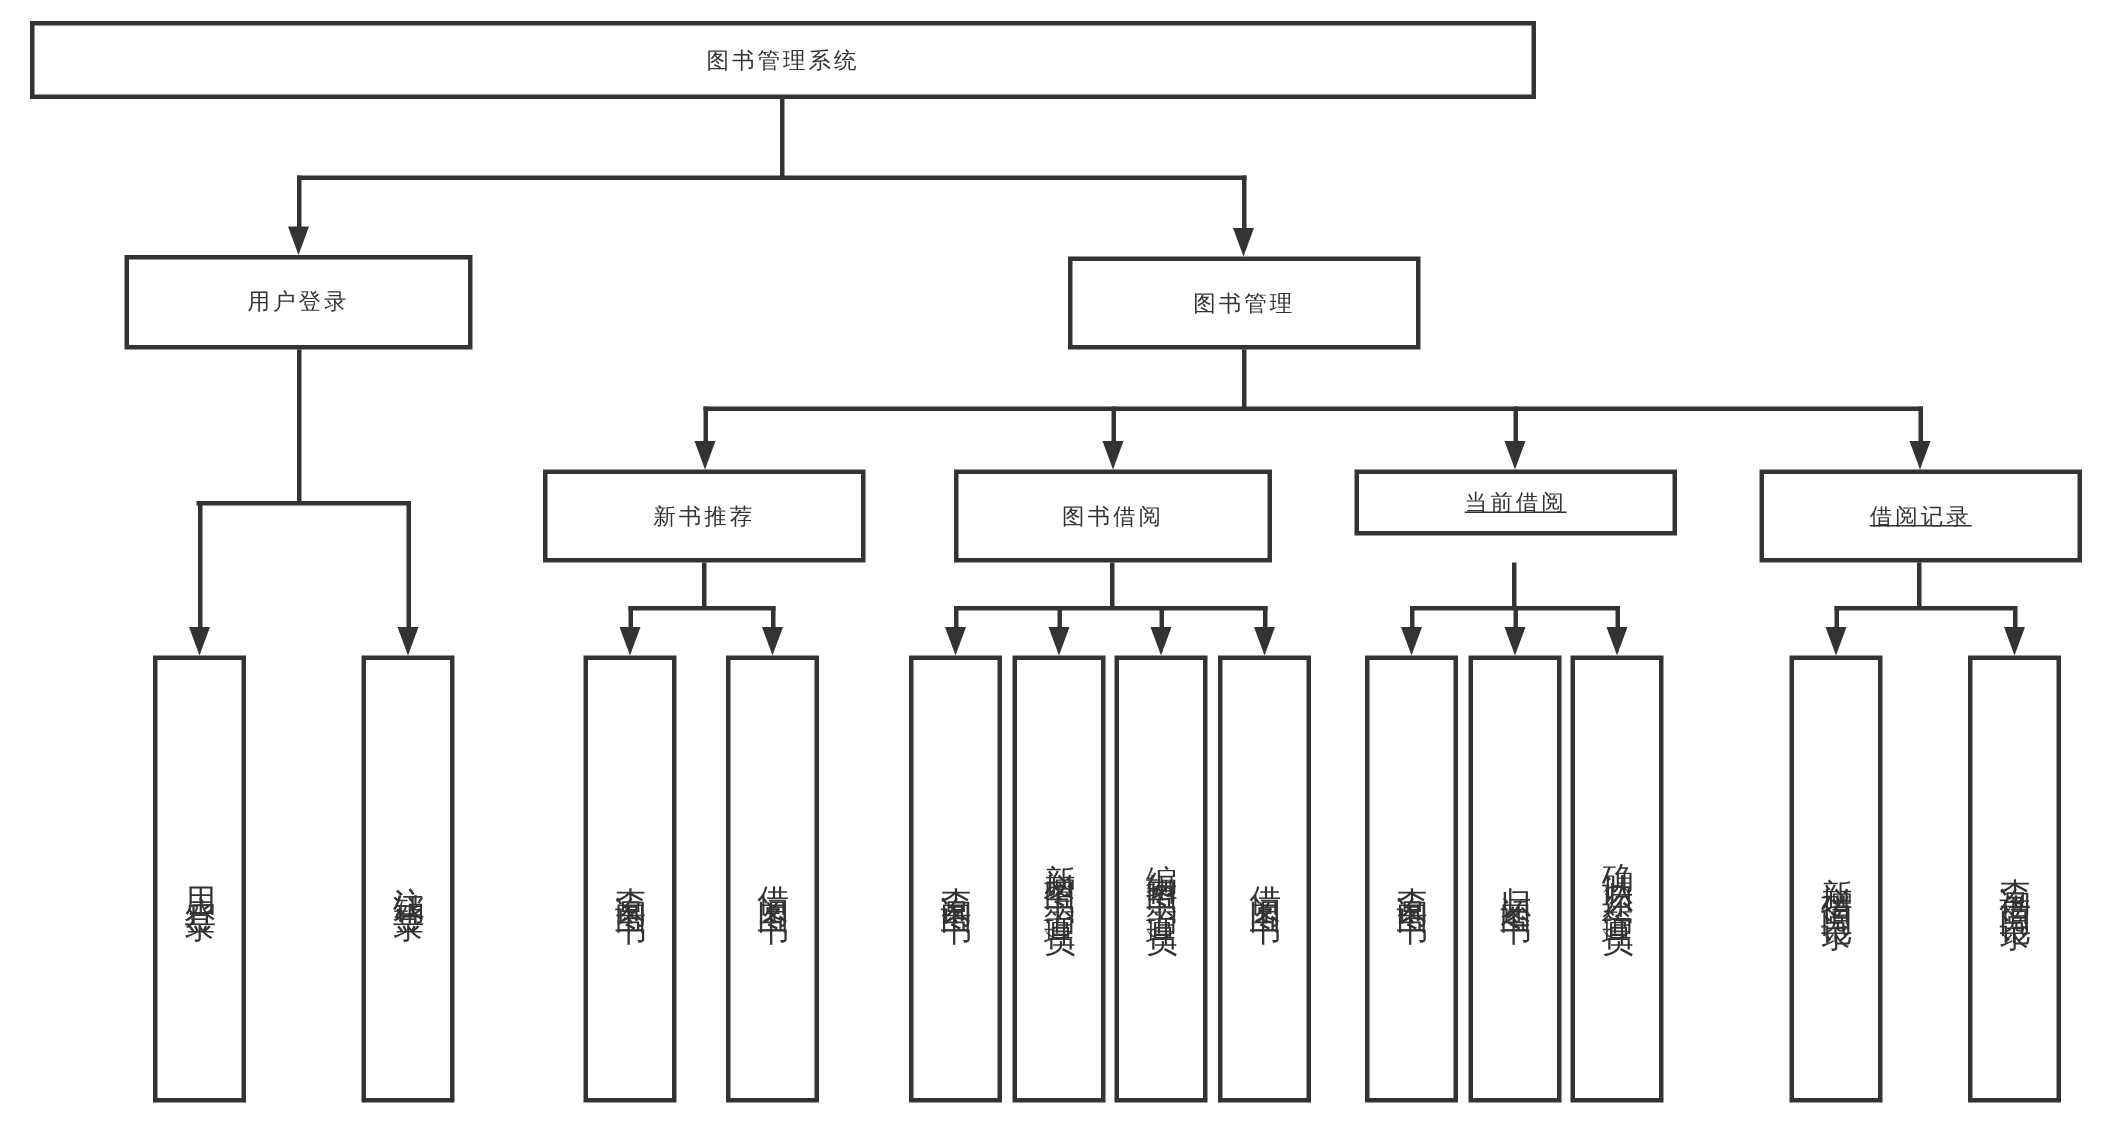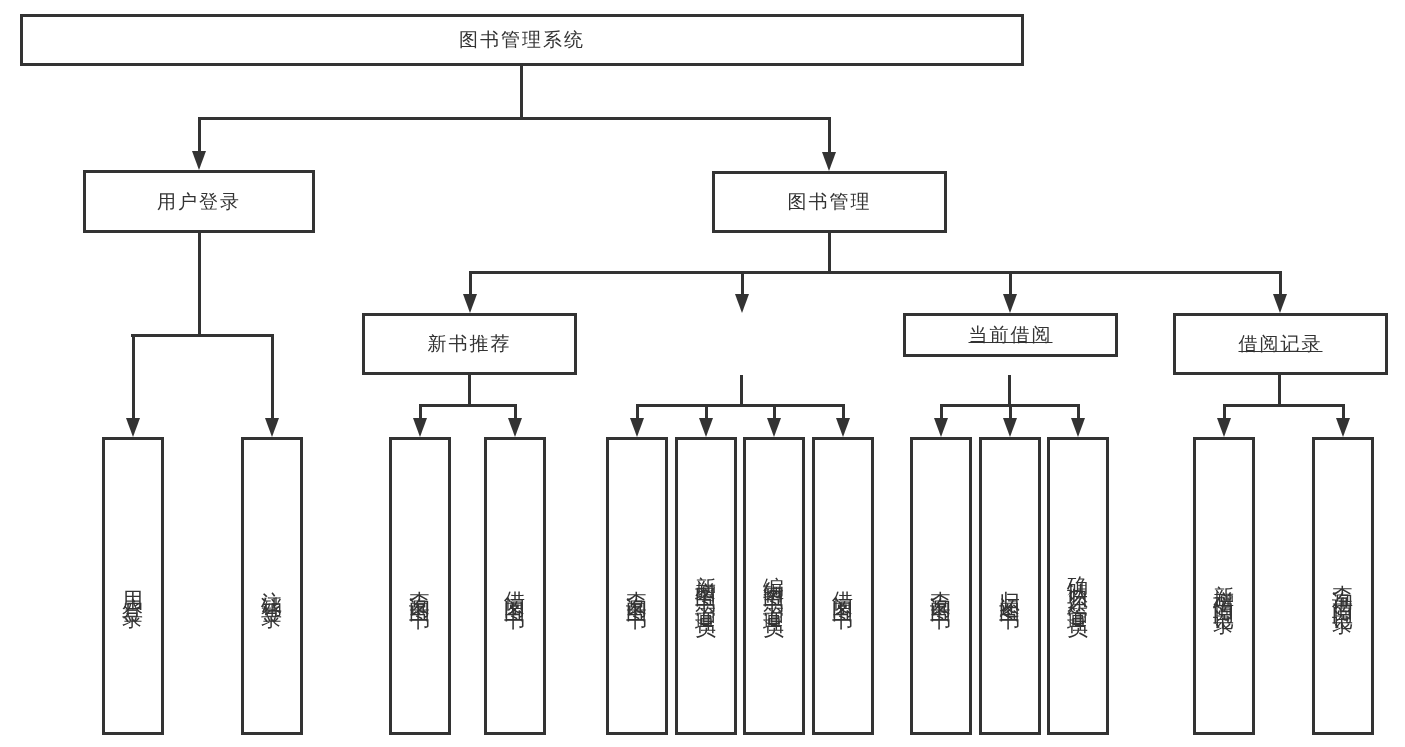--- a/index.html
+++ b/index.html
@@ -15,21 +15,21 @@
     position: absolute;
     box-sizing: border-box;
     border: 3px solid #333333;
     background: #ffffff;
     color: #333333;
     display: flex;
     align-items: center;
     justify-content: center;
   }
   .h-node {
-    font-size: 19px;
+    font-size: 15px;
     letter-spacing: 2px;
   }
   .leaf {
     top: 437px;
     height: 298px;
     width: 62px;
     writing-mode: vertical-rl;
     font-size: 21px;
     letter-spacing: 6px;
     line-height: 1;
@@ -57,20 +57,21 @@
 <body>
 
 <div class="canvas">
 
   <div class="box h-node" style="left:20px; top:14px; width:1004px; height:52px;">图书管理系统</div>
 
   <div class="box h-node" style="left:83px; top:170px; width:232px; height:63px;">用户登录</div>
   <div class="box h-node" style="left:362px; top:313px; width:215px; height:62px;">新书推荐</div>
 
   <div class="box h-node" style="left:712px; top:171px; width:235px; height:62px;">图书管理</div>
+  <div class="box h-node" style="left:636px; top:313px; width:212px; height:62px;">图书借阅</div>
   <div class="box h-node" style="left:903px; top:313px; width:215px; height:44px;text-decoration:underline;">当前借阅</div>
   <div class="box h-node" style="left:1173px; top:313px; width:215px; height:62px;text-decoration:underline;">借阅记录</div>
 
   <div class="box leaf" style="left:102px;">用户登录</div>
   <div class="box leaf" style="left:241px;">注销登录</div>
   <div class="box leaf" style="left:389px;">查询图书</div>
   <div class="box leaf" style="left:484px;">借阅图书</div>
   <div class="box leaf" style="left:606px;">查询图书</div>
   <div class="box leaf" style="left:675px;">新增图书（管理员）</div>
   <div class="box leaf" style="left:743px;">编辑图书（管理员）</div>

